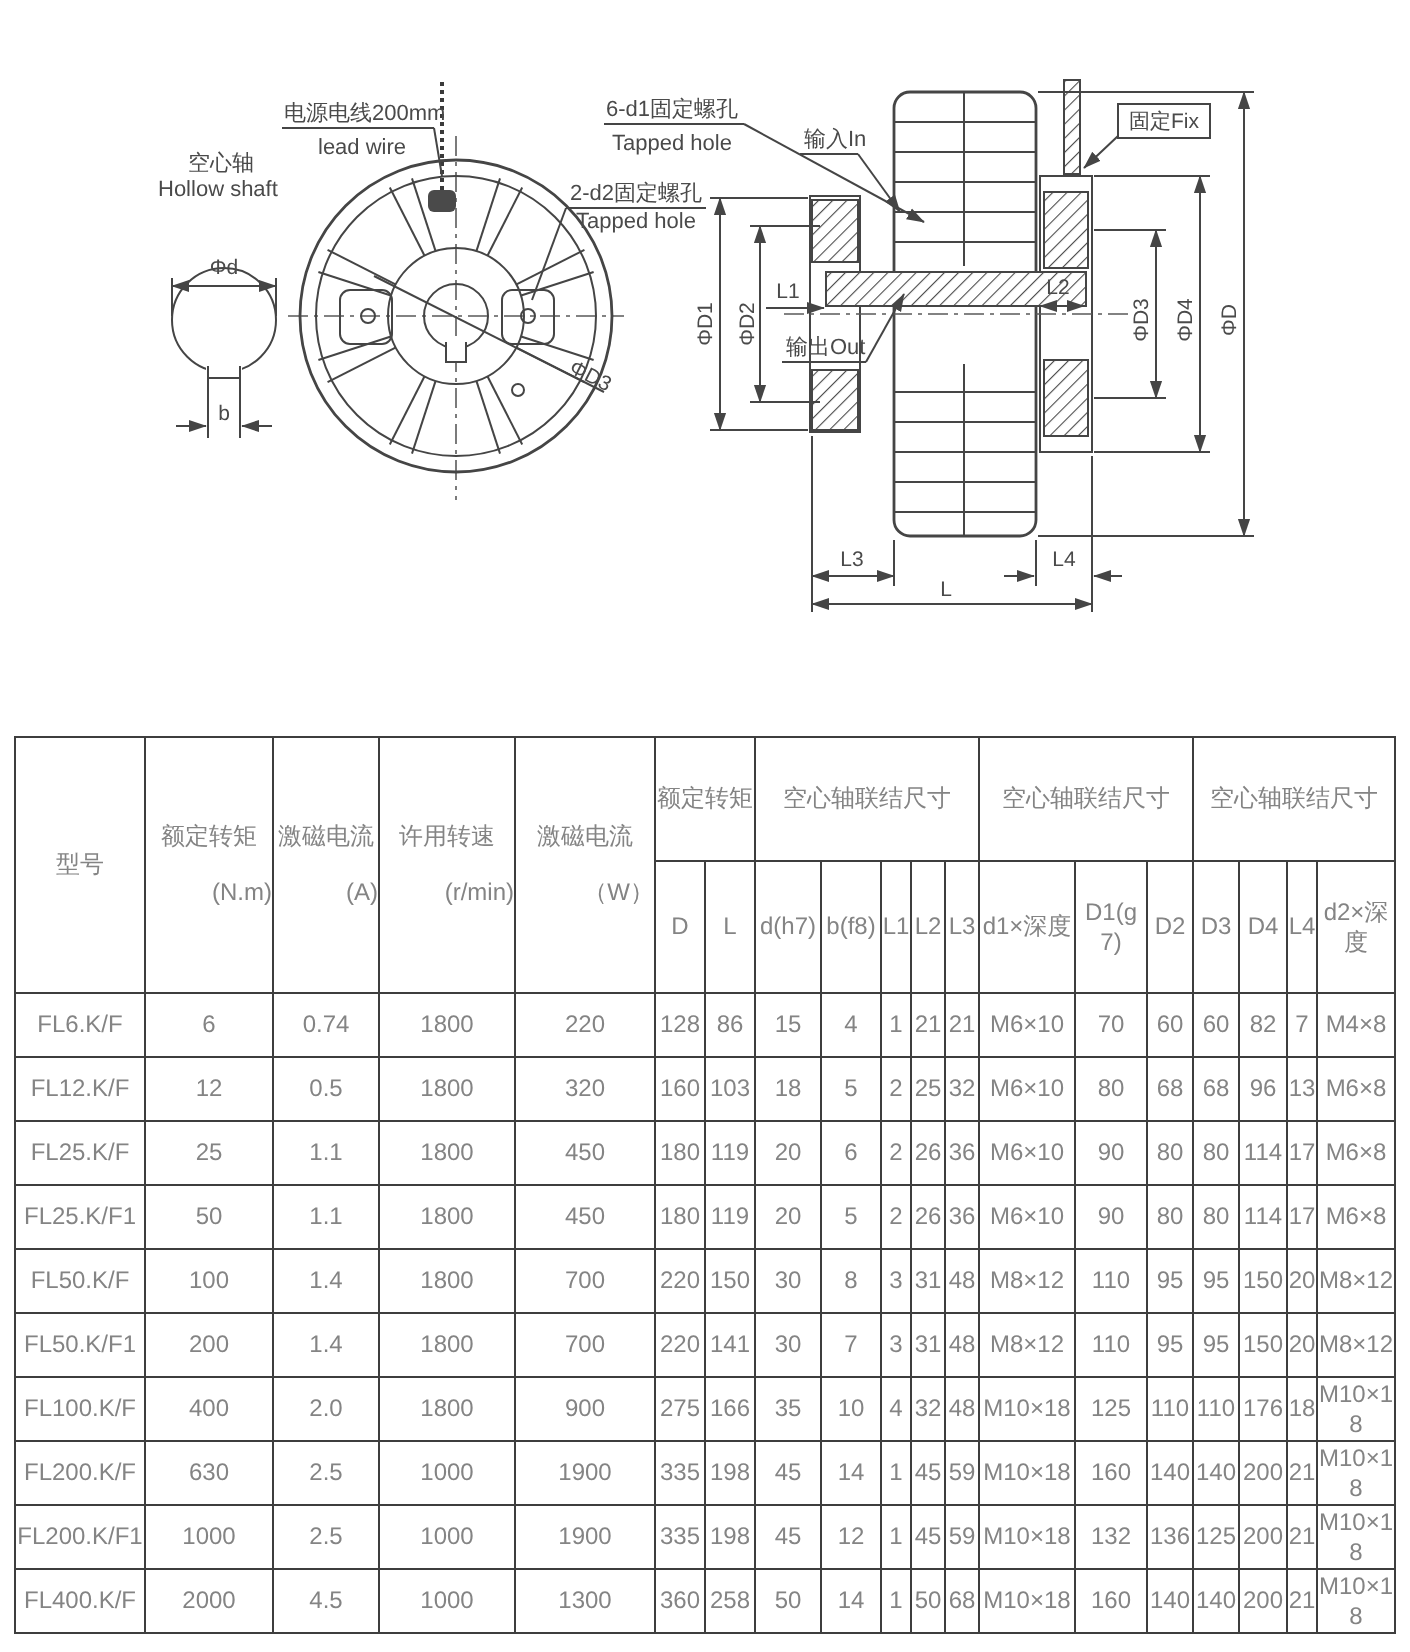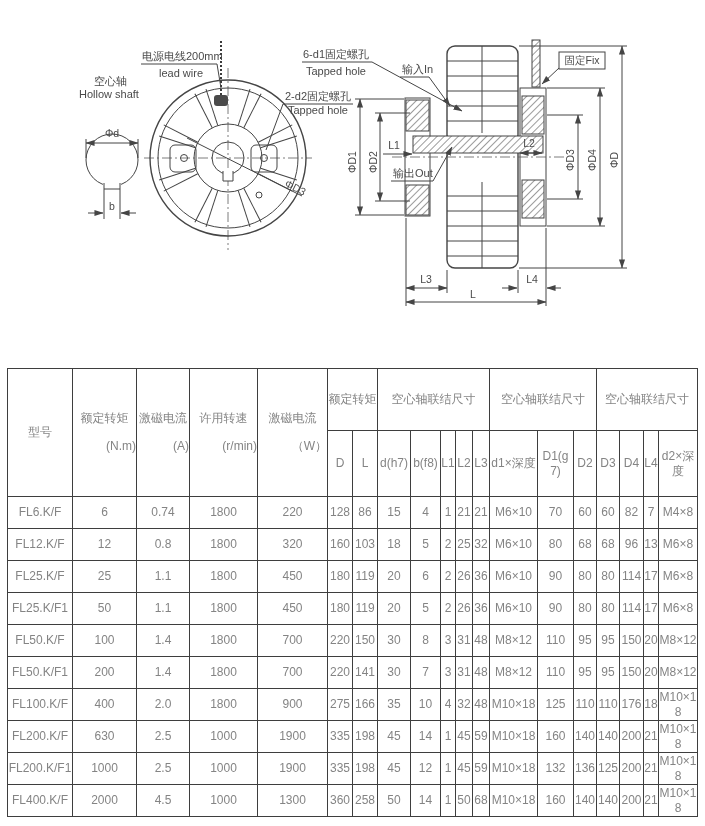--- a/index.html
+++ b/index.html
@@ -274,21 +274,21 @@
           <td>70</td>
           <td>60</td>
           <td>60</td>
           <td>82</td>
           <td>7</td>
           <td>M4×8</td>
         </tr>
         <tr>
           <td>FL12.K/F</td>
           <td>12</td>
-          <td>0.8</td>
+          <td>0.5</td>
           <td>1800</td>
           <td>320</td>
           <td>160</td>
           <td>103</td>
           <td>18</td>
           <td>5</td>
           <td>2</td>
           <td>25</td>
           <td>32</td>
           <td>M6×10</td>

